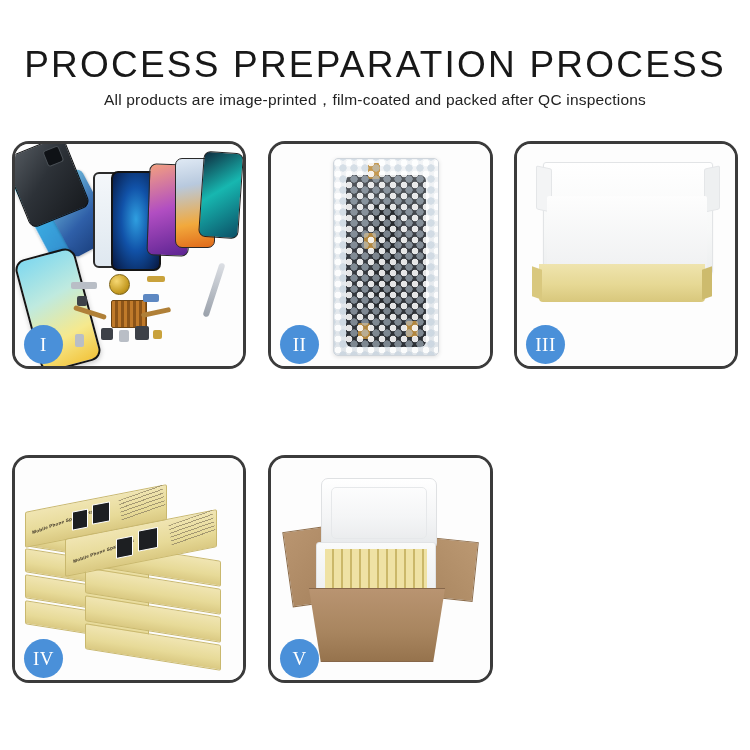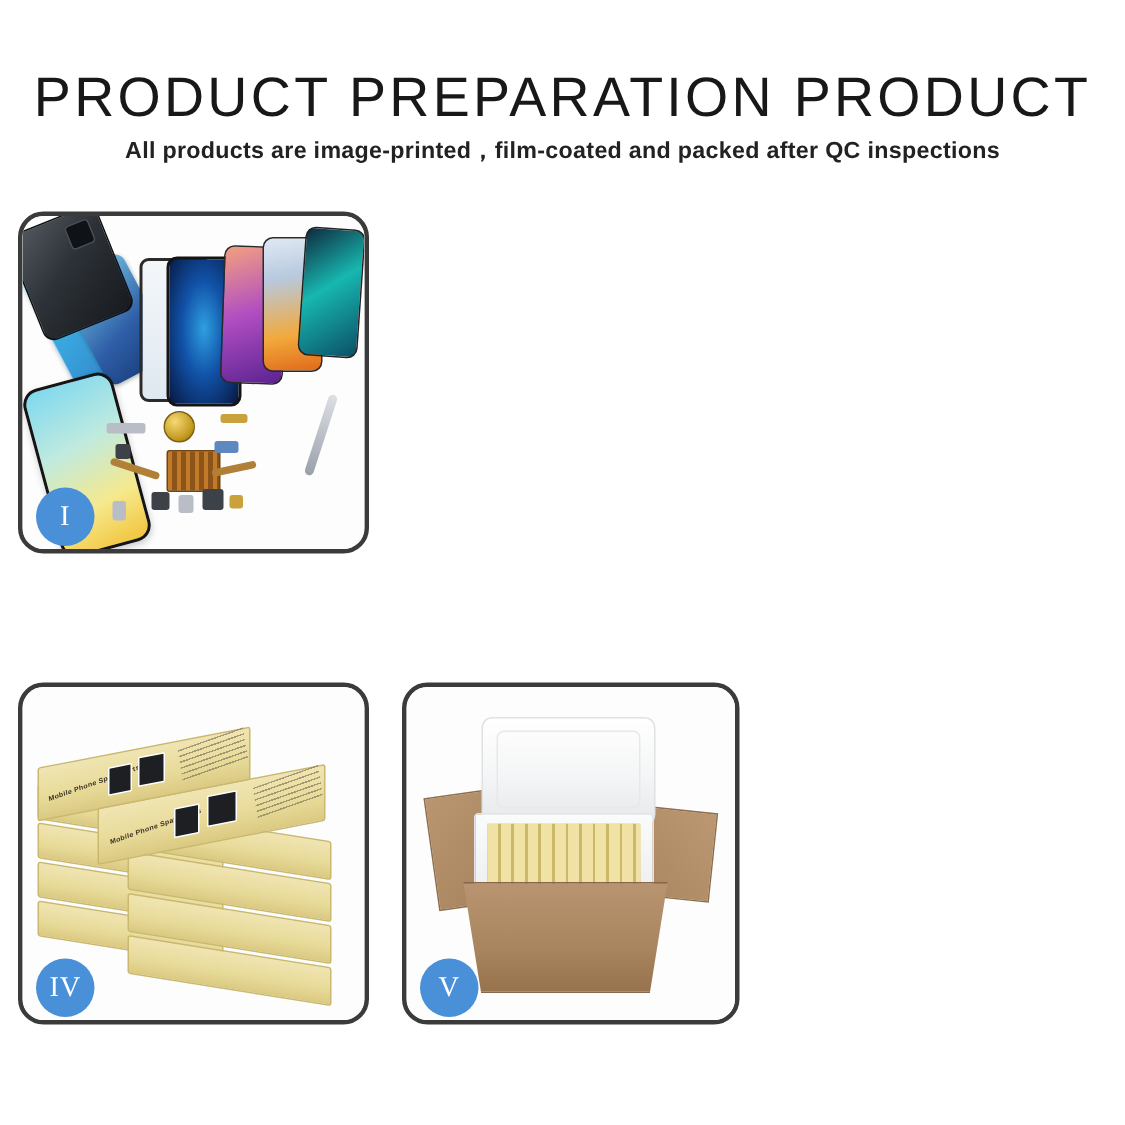--- a/index.html
+++ b/index.html
@@ -20,21 +20,21 @@
     font-weight:400;
     letter-spacing:2.2px;
     color:#181818;
     line-height:1;
     position:absolute;left:0;top:46px;width:750px;
     white-space:nowrap;
   }
   .subtitle{
     margin:0;padding:0;
     font-size:15.5px;
-    font-weight:700;
+    font-weight:400;
     color:#222222;
     letter-spacing:.2px;
     position:absolute;left:0;top:90px;width:750px;
     white-space:nowrap;
   }
 
   
   .grid{position:absolute;left:0;top:0;width:750px;height:750px;}
   .panel{
     position:absolute;
@@ -326,21 +326,21 @@
   .c6-tape{
     position:absolute;background:#ab8a66;opacity:.9;border-radius:1px;
   }
 </style>
 </head>
 <body>
 
 <div class="page">
 
   <div class="header">
-    <h1 class="title">PRODUCT PREPARATION PRODUCT</h1>
+    <h1 class="title">PROCESS PREPARATION PROCESS</h1>
     <p class="subtitle">All products are image-printed，film-coated and packed after QC inspections</p>
   </div>
 
   <div class="grid">
 
     <div class="panel p1">
       <div class="stage">
         <div class="ph ph-glass"></div>
         <div class="ph ph-glass2"></div>
         <div class="ph ph-screen"></div>
@@ -361,21 +361,44 @@
         <div class="prt" style="left:120px;top:182px;width:14px;height:14px;"></div>
         <div class="prt gold" style="left:138px;top:186px;width:9px;height:9px;"></div>
         <div class="prt light" style="left:60px;top:190px;width:9px;height:13px;"></div>
         <div class="flex-cable" style="left:58px;top:166px;width:34px;transform:rotate(18deg);"></div>
         <div class="flex-cable" style="left:126px;top:166px;width:30px;transform:rotate(-12deg);"></div>
         <div class="tool"></div>
       </div>
       <div class="badge">I</div>
     </div>
 
-
+    <div class="panel p2">
+      <div class="stage">
+        <div class="bw-bag">
+          <div class="bw-item"></div>
+          <div class="bw-tape" style="left:34px;top:4px;"></div>
+          <div class="bw-tape" style="left:30px;top:74px;"></div>
+          <div class="bw-tape" style="left:24px;top:164px;"></div>
+          <div class="bw-tape" style="left:72px;top:162px;"></div>
+          <div class="bw-bubbles2"></div>
+          <div class="bw-bubbles"></div>
+        </div>
+      </div>
+      <div class="badge">II</div>
+    </div>
+
+    <div class="panel p3">
+      <div class="stage">
+        <div class="bx3-lid"></div>
+        <div class="bx3-foam"></div>
+        <div class="bx3-wrap"></div>
+        <div class="bx3-body"></div>
+      </div>
+      <div class="badge">III</div>
+    </div>
 
     <div class="panel p4">
       <div class="stage">
         <div class="stackwrap">
 
           <div class="sbox" style="left:2px;top:48px;width:122px;height:22px;transform:skewY(9deg);"></div>
           <div class="sbox" style="left:2px;top:74px;width:122px;height:22px;transform:skewY(9deg);"></div>
           <div class="sbox" style="left:2px;top:100px;width:122px;height:22px;transform:skewY(9deg);"></div>
           <div class="sbox" style="left:2px;top:126px;width:122px;height:22px;transform:skewY(9deg);"></div>
 

